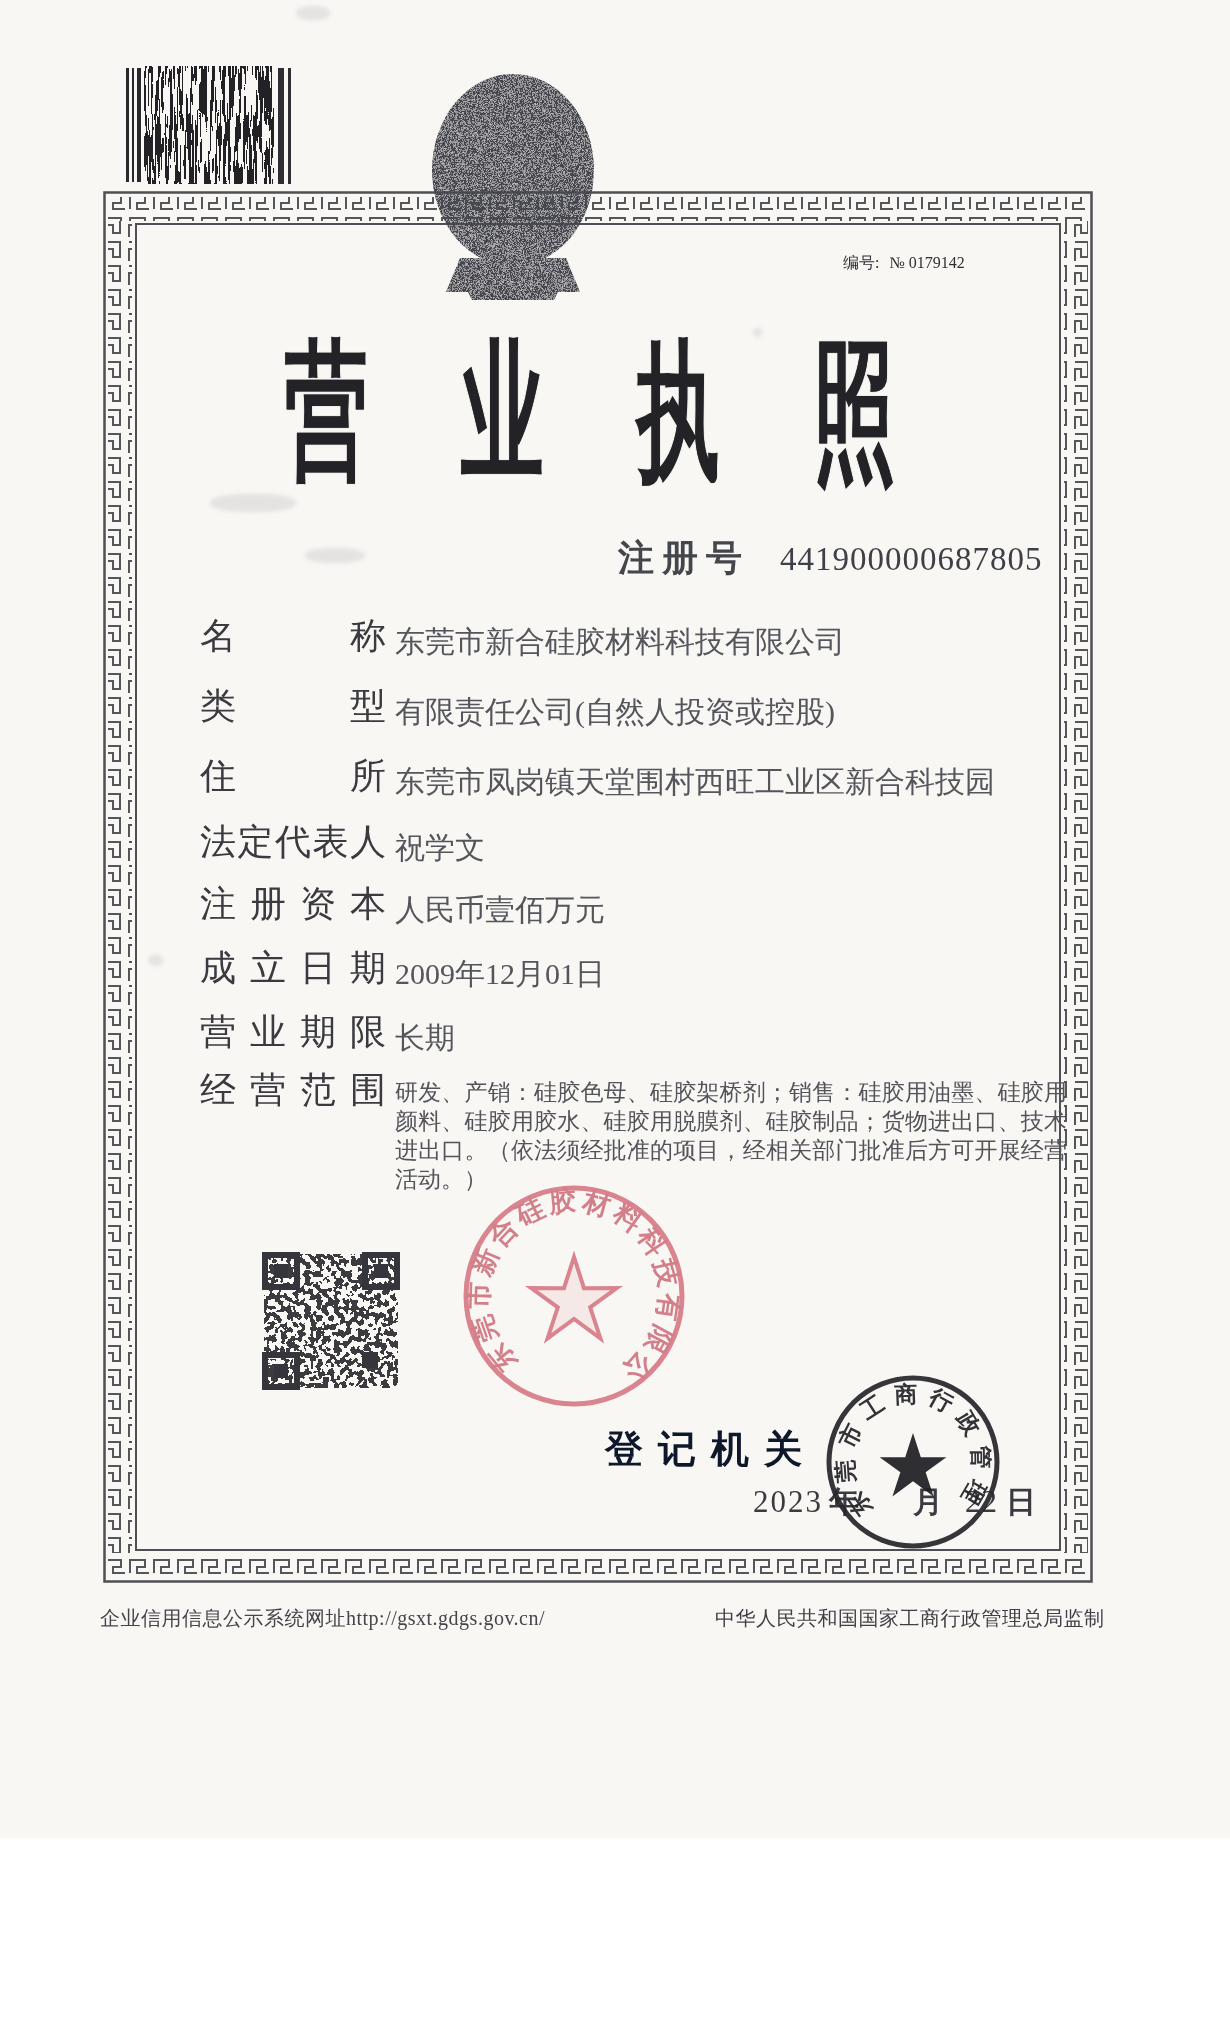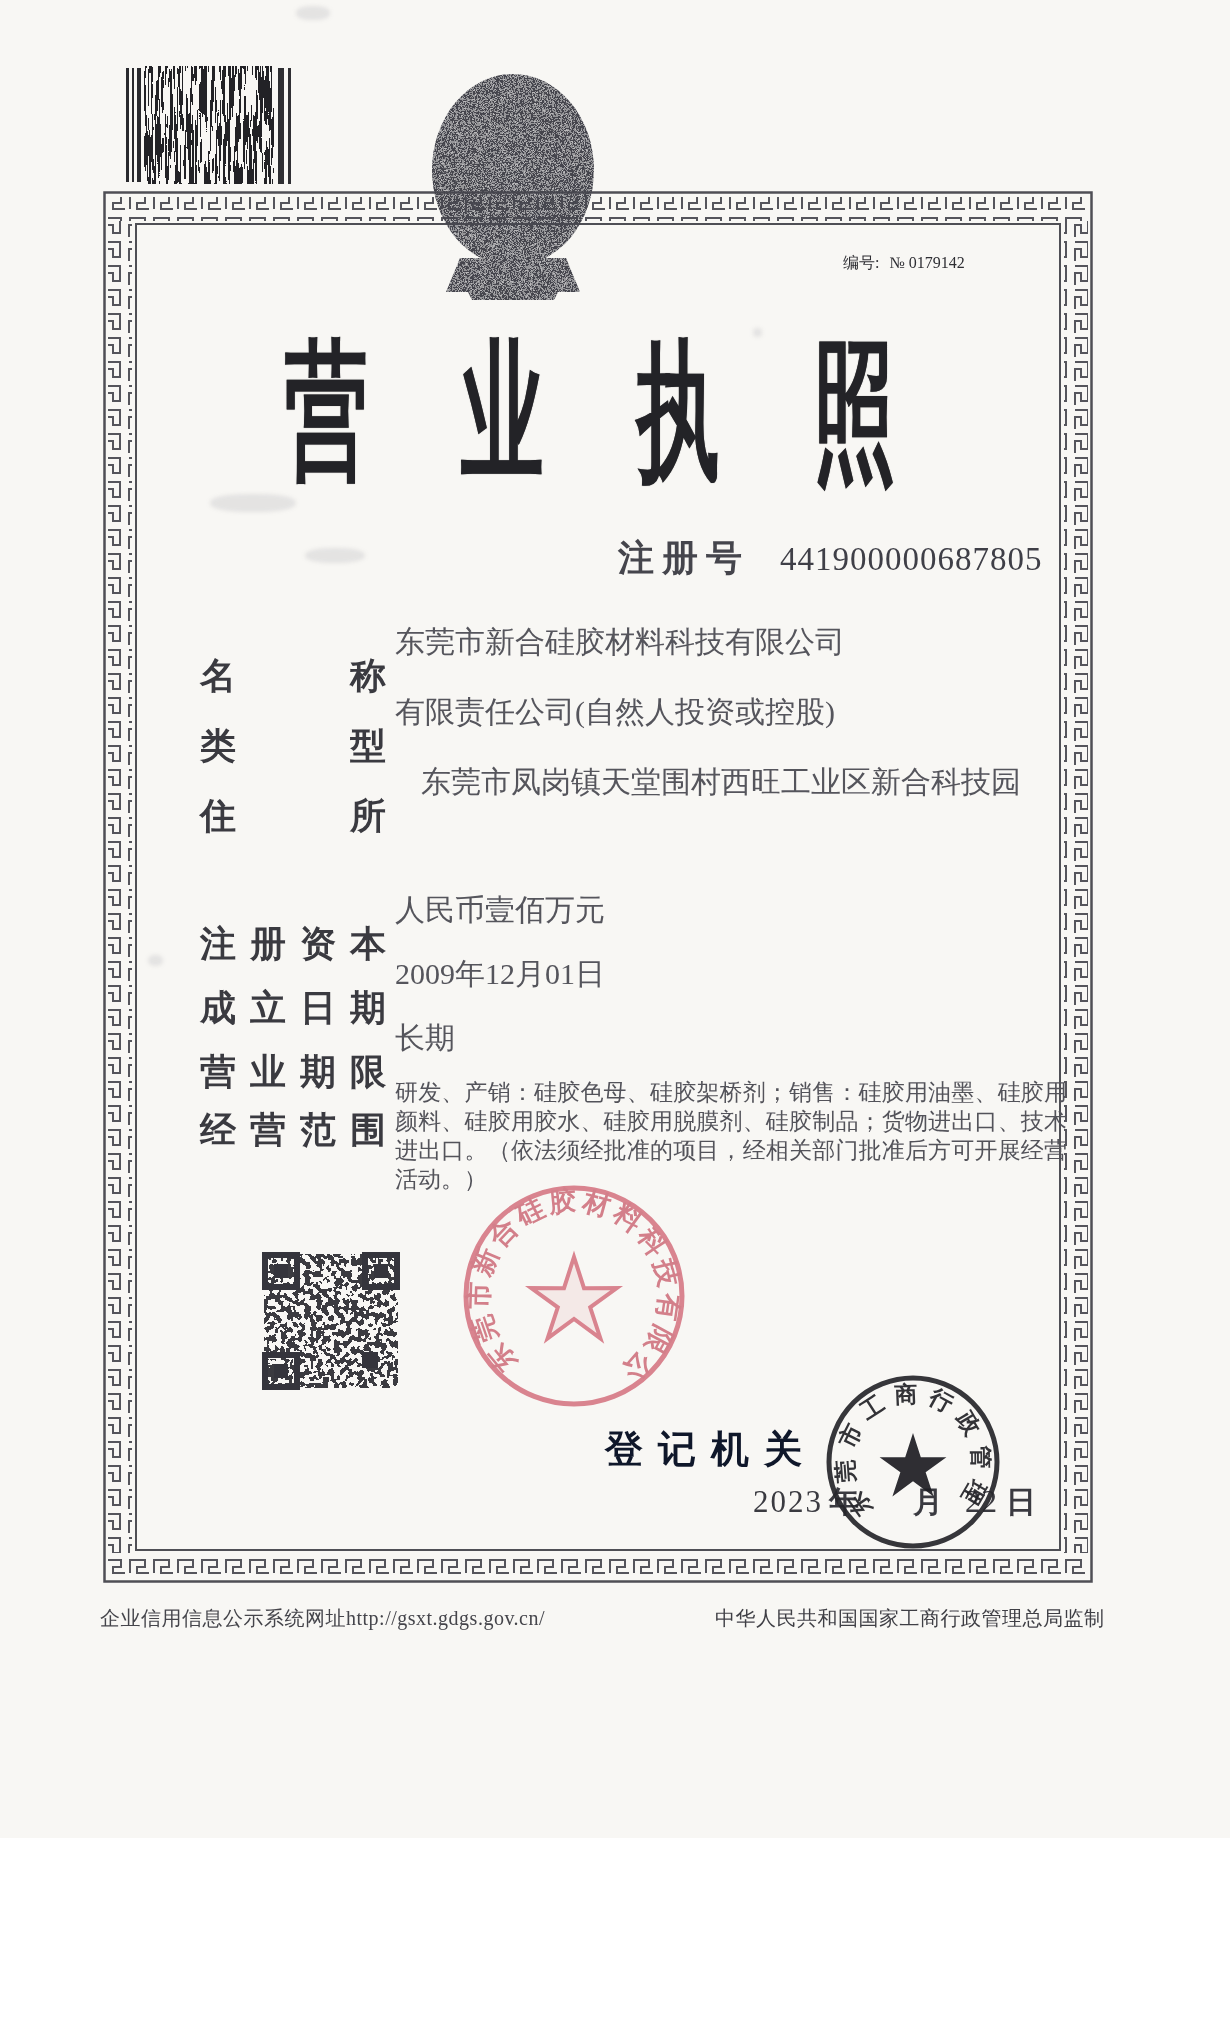--- a/index.html
+++ b/index.html
@@ -20,22 +20,22 @@
     white-space:nowrap; text-shadow:0 0 1px #4a4a4a;
   }
 
   .reg-line{left:618px; top:534px; display:flex; gap:30px; align-items:baseline;}
   .reg-label{font-size:36px; font-weight:600; color:#45454c; letter-spacing:8px; white-space:nowrap;}
   .reg-value{font-size:33px; color:#3f3f47; letter-spacing:1px;}
 
   
   .row{position:absolute; left:200px; width:880px; display:flex; align-items:flex-start;}
   .flabel{
-    width:186px; flex:0 0 186px; font-size:36px; font-weight:700; color:#3a3a40;
-    text-align:justify; text-align-last:justify; line-height:1.15; white-space:nowrap;margin-top:40px;
+    width:186px; flex:0 0 186px; font-size:36px; font-weight:400; color:#3a3a40;
+    text-align:justify; text-align-last:justify; line-height:1.15; white-space:nowrap;
   }
   .fvalue{margin-left:9px; margin-top:8px; font-size:30px; color:#55555c; line-height:1.2;}
   .fvalue.small{font-size:23px; width:672px; text-align:justify; line-height:1.26; margin-top:9px; color:#53535a;}
 
   
   .registry-label{left:605px; top:1424px; font-size:38px; font-weight:600; color:#0f172a;
     letter-spacing:15px; white-space:nowrap;}
   .date-line{left:753px; top:1482px; display:flex; align-items:baseline; font-size:31px; color:#3a3a40;}
   .date-line .u{font-size:30px; font-weight:600;}
   .dt-year{letter-spacing:2px;}
@@ -130,23 +130,27 @@
   </div>
 
   <div class="row" style="top:616px;">
     <div class="flabel">名称</div>
     <div class="fvalue">东莞市新合硅胶材料科技有限公司</div>
   </div>
   <div class="row" style="top:686px;">
     <div class="flabel">类型</div>
     <div class="fvalue">有限责任公司(自然人投资或控股)</div>
   </div>
-  <div class="row" style="top:756px;gap:26px;">
+  <div class="row" style="top:756px;">
     <div class="flabel">住所</div>
     <div class="fvalue">东莞市凤岗镇天堂围村西旺工业区新合科技园</div>
+  </div>
+  <div class="row" style="top:822px;">
+    <div class="flabel">法定代表人</div>
+    <div class="fvalue">祝学文</div>
   </div>
   <div class="row" style="top:884px;">
     <div class="flabel">注册资本</div>
     <div class="fvalue">人民币壹佰万元</div>
   </div>
   <div class="row" style="top:948px;">
     <div class="flabel">成立日期</div>
     <div class="fvalue">2009年12月01日</div>
   </div>
   <div class="row" style="top:1012px;">

